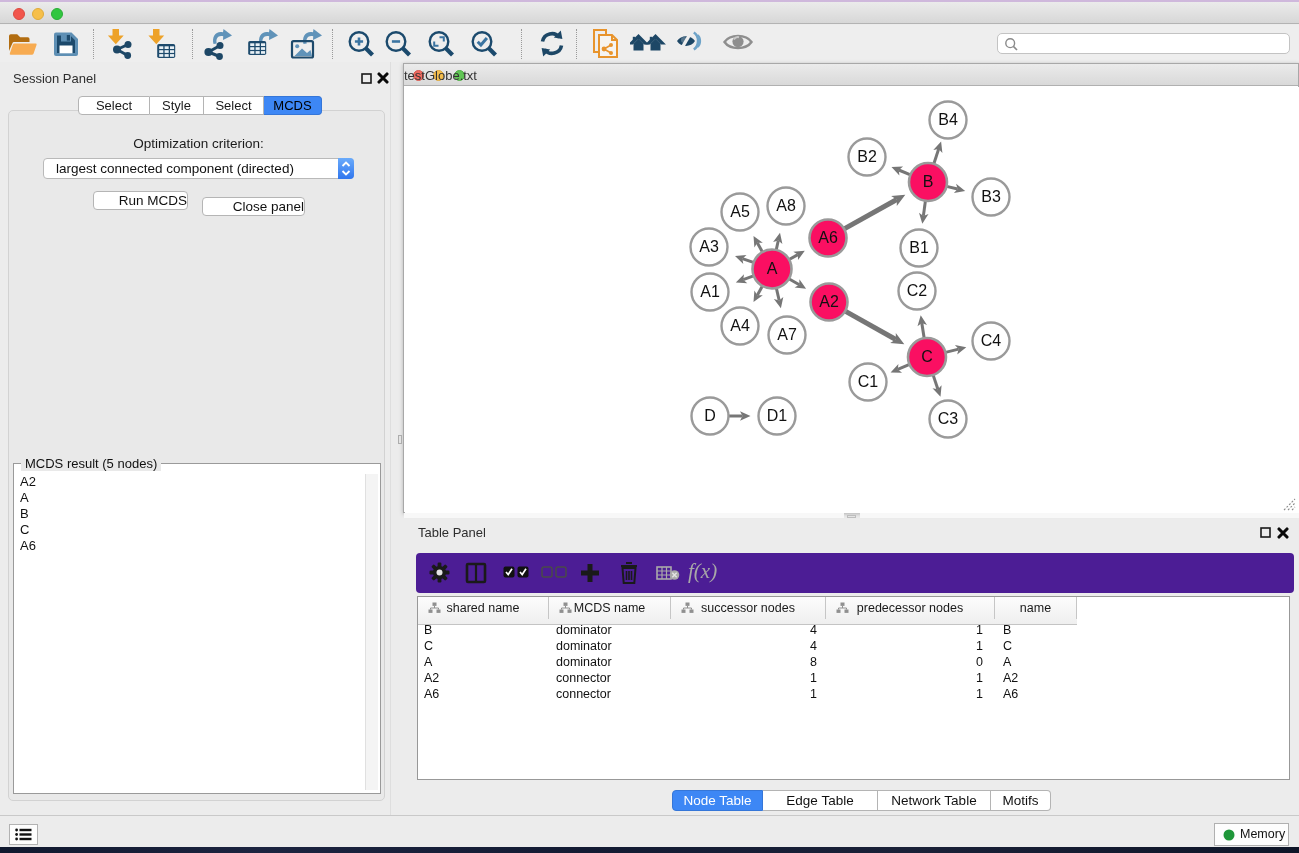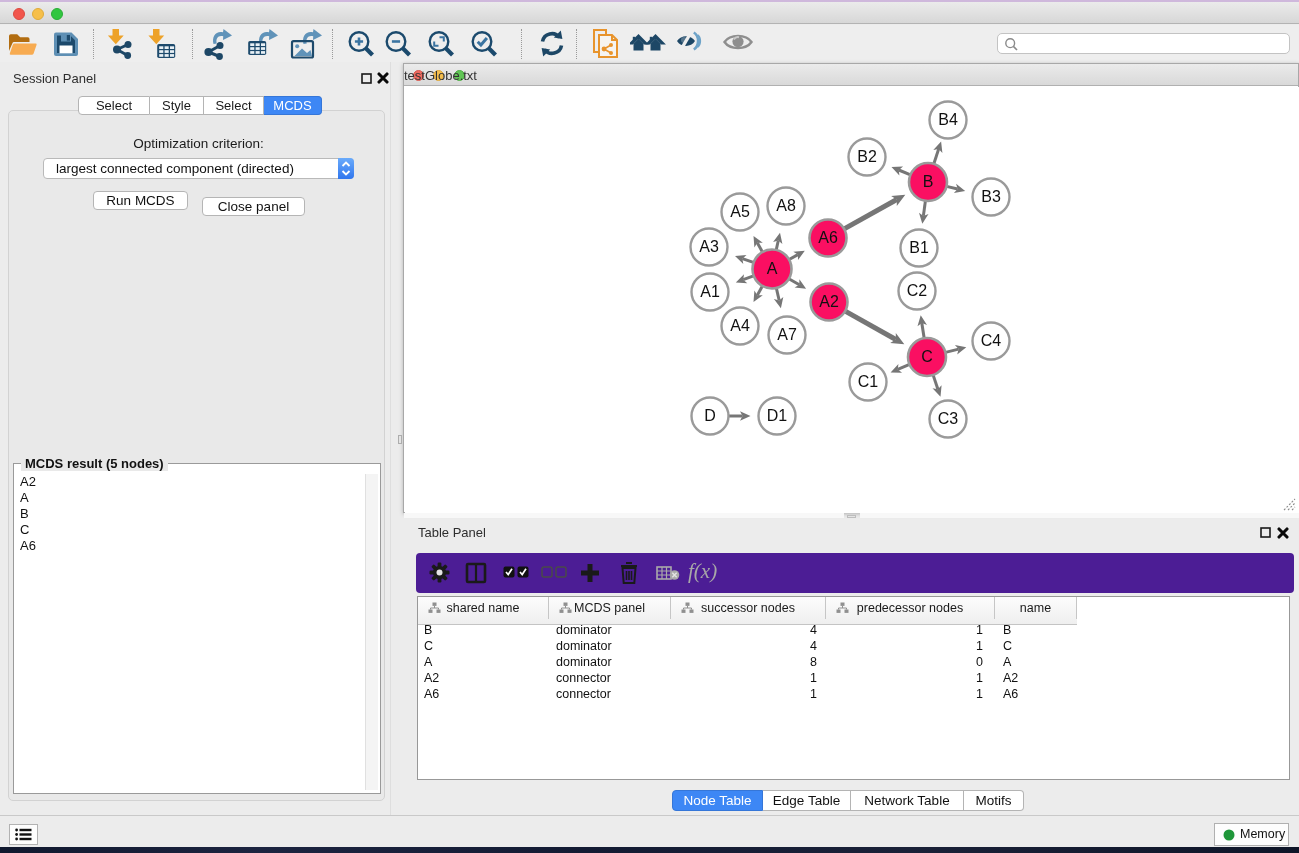--- a/index.html
+++ b/index.html
@@ -21,32 +21,32 @@
      border:1px solid #c3c3c3; border-radius:5px; }
   
   .cpTitle { left:13px; top:71px; font-size:13px; color:#2e2e2e; }
   .cpBox { left:8px; top:110px; width:377px; height:691px; background:#e9e9e9;
      border:1px solid #d2d2d2; border-radius:5px; }
   .tabs { left:78px; top:96px; height:19px; display:flex; font-size:13px; }
   .tab { background:#fff; border:1px solid #b4b4b4; border-left:none; color:#1a1a1a;
      display:flex; align-items:center; justify-content:center; }
   .tab.first { border-left:1px solid #b4b4b4; border-radius:4px 0 0 4px; }
   .tab.last { border-radius:0 4px 4px 0; }
-  .tab.sel { background:#3d87f5; border-color:#3576d8; color:#ffffff; }
+  .tab.sel { background:#3d87f5; border-color:#3576d8; color:#000000; }
   .optlabel { left:43px; top:136px; width:311px; text-align:center; font-size:13.5px; color:#1a1a1a; }
   .combo { left:43px; top:158px; width:311px; height:21px; background:#fff;
      border:1px solid #b9b9b9; border-radius:4px; font-size:13.5px; color:#111;
      line-height:19px; padding-left:12px; }
   .spinner { position:absolute; right:-1px; top:-1px; width:16px; height:21px;
      background:linear-gradient(#6aabfb,#3076ee); border-radius:0 4px 4px 0; }
   .btn { position:absolute; height:19px; background:#fff; border:1px solid #b5b5b5;
-     border-radius:4px; font-size:13.5px; color:#111; text-align:center; line-height:17px; }
+     border-radius:4px; font-size:13.5px; color:#111; text-align:right; line-height:17px; }
   .mcdsbox { left:13px; top:463px; width:368px; height:331px; background:#fff;
      border:1px solid #9a9a9a; }
-  .mcdstitle { left:21px; top:456px; background:#e9e9e9; padding:0 4px; font-size:13px; color:#111;font-weight:bold; }
+  .mcdstitle { left:21px; top:456px; background:#e9e9e9; padding:0 4px; font-size:13px; color:#111; }
   .mcdslist { left:20px; top:474px; font-size:13px; color:#111; line-height:16px; }
   .mcdssb { left:365px; top:474px; width:13px; height:316px; background:#f4f4f4; border-left:1px solid #e0e0e0;}
   
   .gwin { left:403px; top:63px; width:896px; height:450px; background:#fff;
      border:1px solid #a8a8a8; box-shadow:0 1px 4px rgba(0,0,0,0.25); }
   .gtitle { position:absolute; left:0; top:0; width:100%; height:22px;
      background:linear-gradient(#ebebeb,#d9d9d9); border-bottom:1px solid #b0b0b0; }
   .gtl { position:absolute; width:11px; height:11px; border-radius:50%; top:6px; }
   .gname { position:absolute; top:4px; width:100%; text-align:left; font-size:13px; color:#333; }
   
@@ -438,21 +438,21 @@
     <circle cx="18.5" cy="9" r="4.8" fill="#aaaaaa"></circle>
     <path d="M16.3 6.8 l4.4 4.4 M20.7 6.8 l-4.4 4.4" stroke="#e4e4e4" stroke-width="1.4"></path>
   </svg>
 
   <div style="position:absolute;left:272px;top:6px;font-family:'Liberation Serif',serif;font-style:italic;font-size:21px;color:#a8a8a8;">f(x)</div>
 </div>
 
 <div class="abs tbl">
   <div class="thead">
     <div class="th" style="left:0;width:131px;">shared name</div>
-    <div class="th" style="left:131px;width:122px;">MCDS panel</div>
+    <div class="th" style="left:131px;width:122px;">MCDS name</div>
     <div class="th" style="left:253px;width:155px;">successor nodes</div>
     <div class="th" style="left:408px;width:169px;">predecessor nodes</div>
     <div class="th" style="left:577px;width:82px;">name</div>
   </div>
   <svg class="hicon" style="left:10px" width="13" height="12" viewBox="0 0 13 12">
       <g fill="#909090">
         <rect x="4.5" y="0.5" width="4" height="3.4"></rect>
         <rect x="0.5" y="7.5" width="4" height="3.4"></rect>
         <rect x="8.5" y="7.5" width="4" height="3.4"></rect>
         <path d="M6.5 4 v2 M2.5 7.5 v-1.5 h8 v1.5" stroke="#909090" fill="none" stroke-width="1"></path>
@@ -503,21 +503,21 @@
   <div class="td" style="left:408px;top:73px;width:157px;text-align:right;">1</div>
   <div class="td" style="left:408px;top:89px;width:157px;text-align:right;">1</div>
   <div class="td" style="left:585px;top:25px;">B</div>
   <div class="td" style="left:585px;top:41px;">C</div>
   <div class="td" style="left:585px;top:57px;">A</div>
   <div class="td" style="left:585px;top:73px;">A2</div>
   <div class="td" style="left:585px;top:89px;">A6</div>
 </div>
 <div class="abs btabs">
   <div class="btab sel first" style="width:91px">Node Table</div>
-  <div class="btab" style="width:88px">Edge Table</div>
+  <div class="btab" style="width:115px">Edge Table</div>
   <div class="btab" style="width:113px">Network Table</div>
   <div class="btab last" style="width:60px">Motifs</div>
 </div>
 
 <div class="abs status">
   <div class="lbtn">
     <svg style="position:absolute;left:5px;top:3px" width="17" height="13" viewBox="0 0 17 13">
       <g fill="#111">
           <circle cx="1.6" cy="2" r="1.4"></circle>
           <circle cx="1.6" cy="6.5" r="1.4"></circle>

